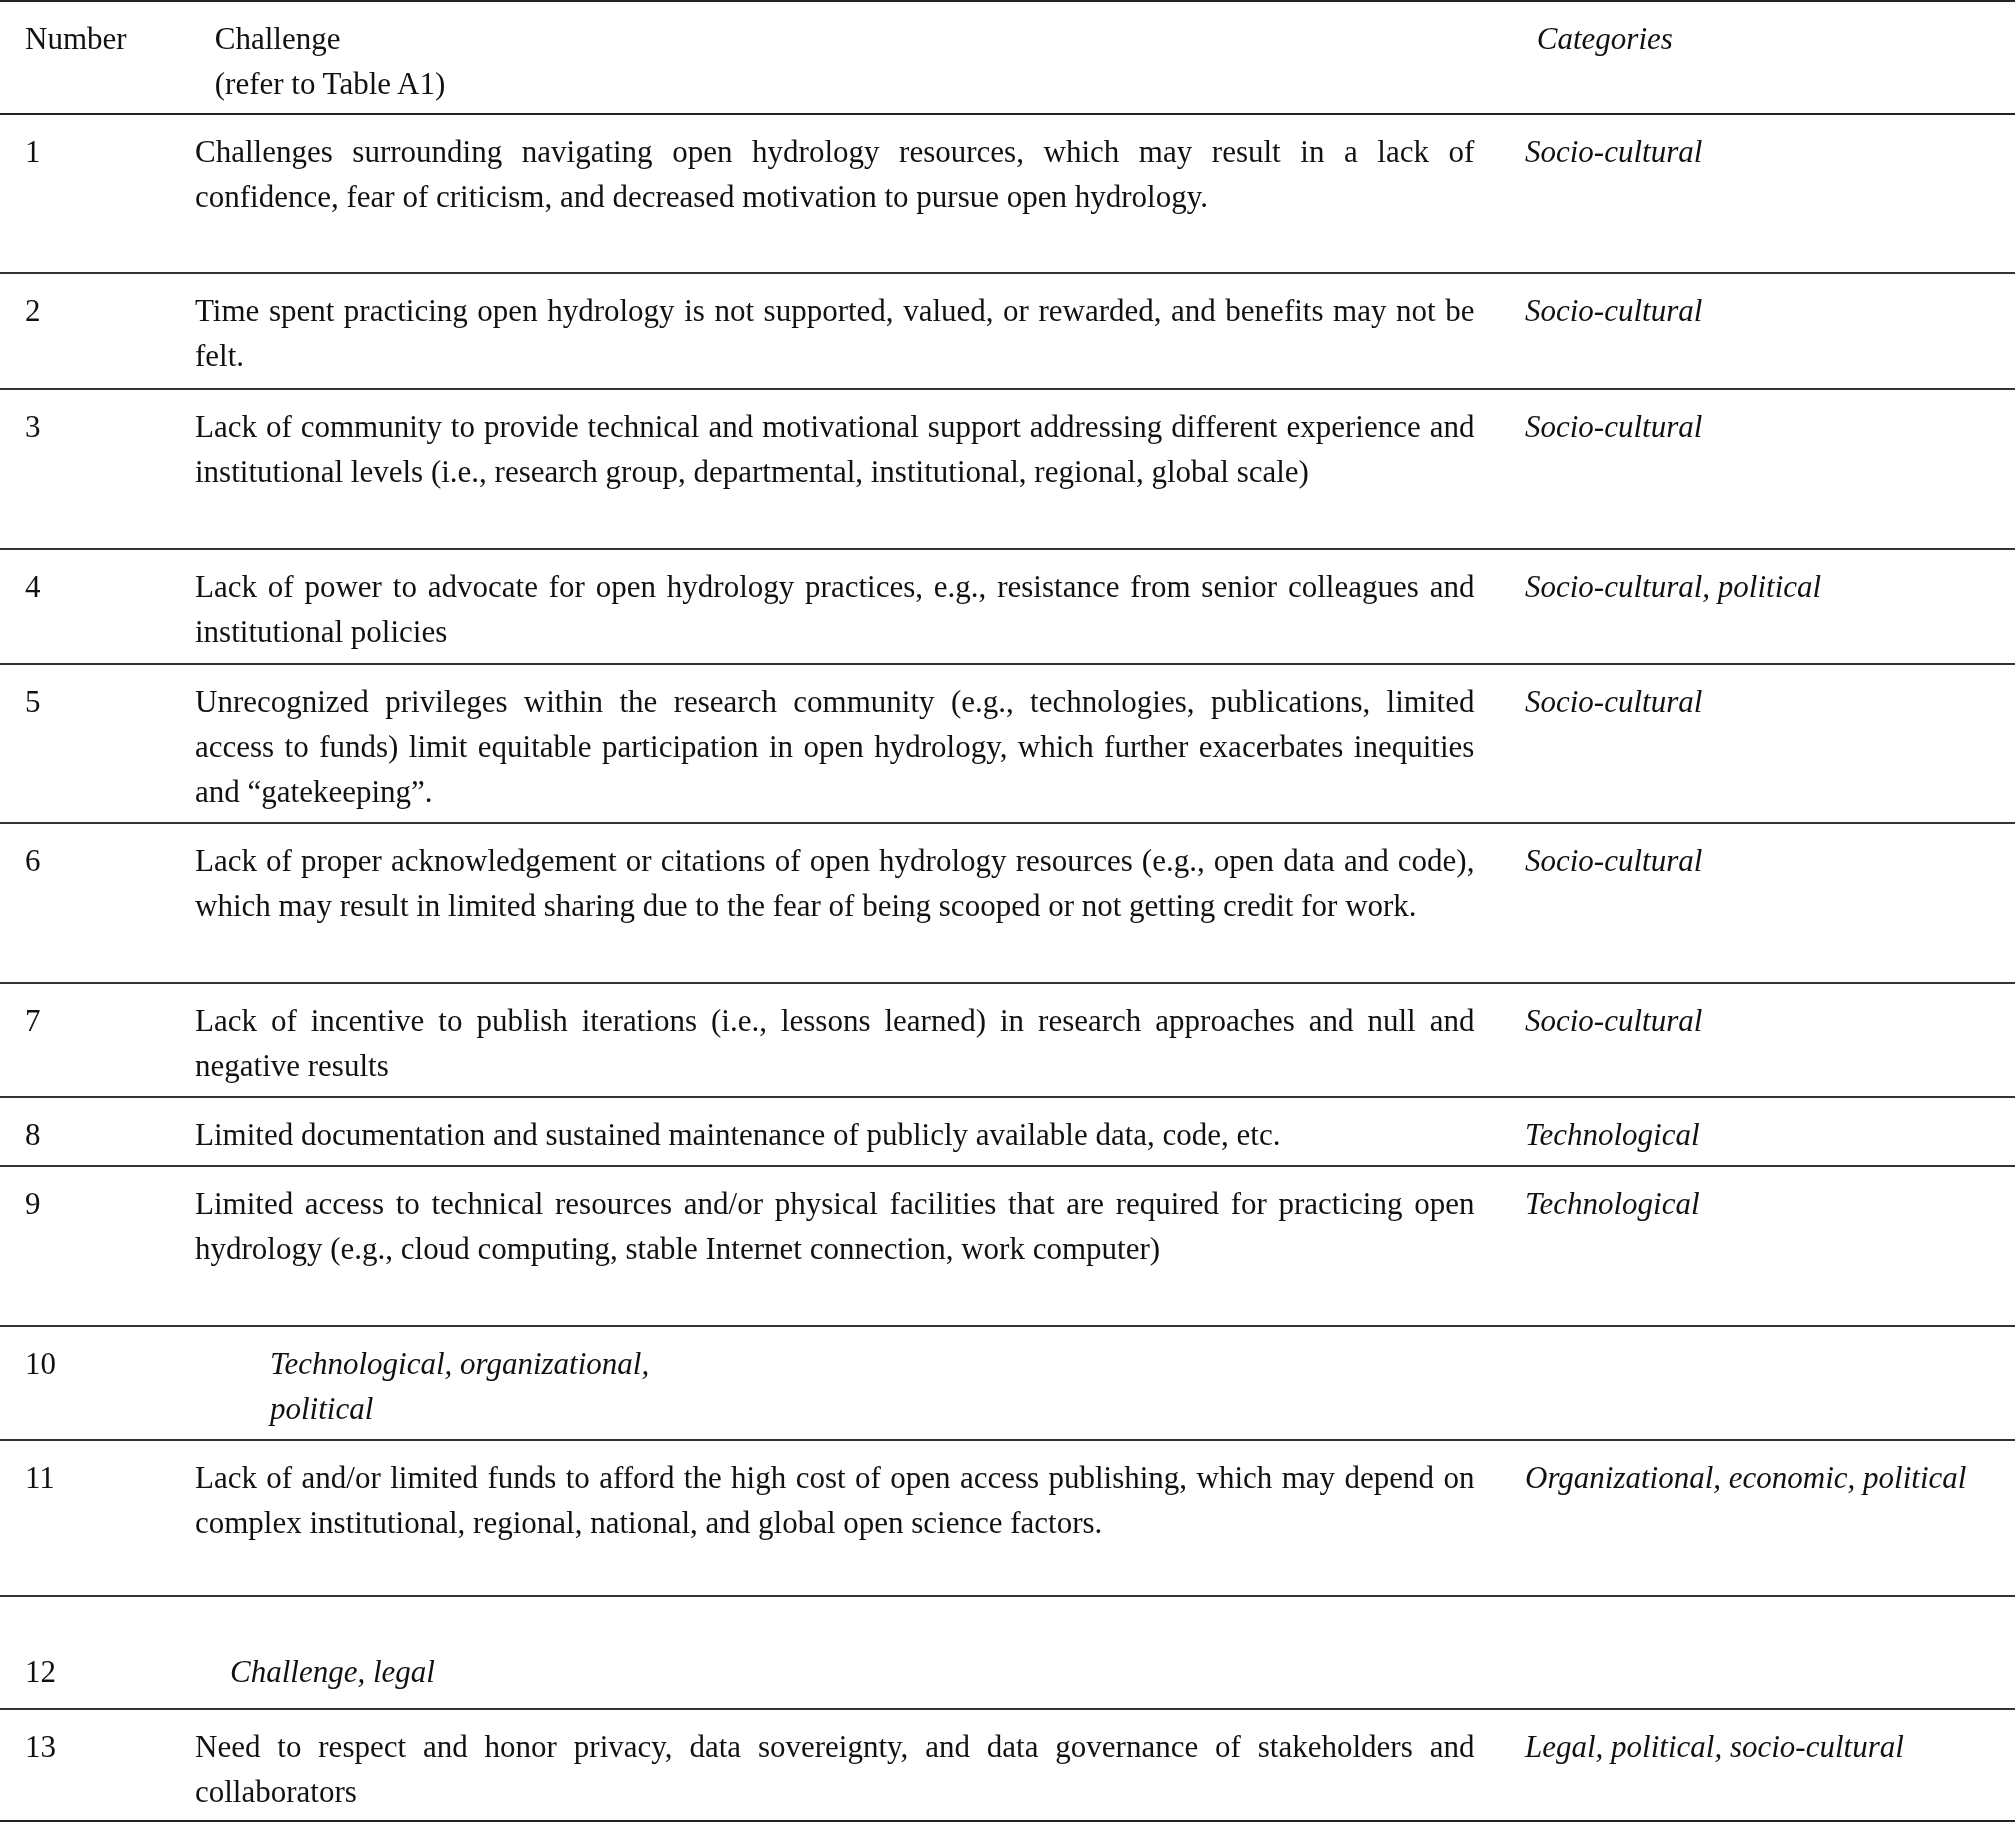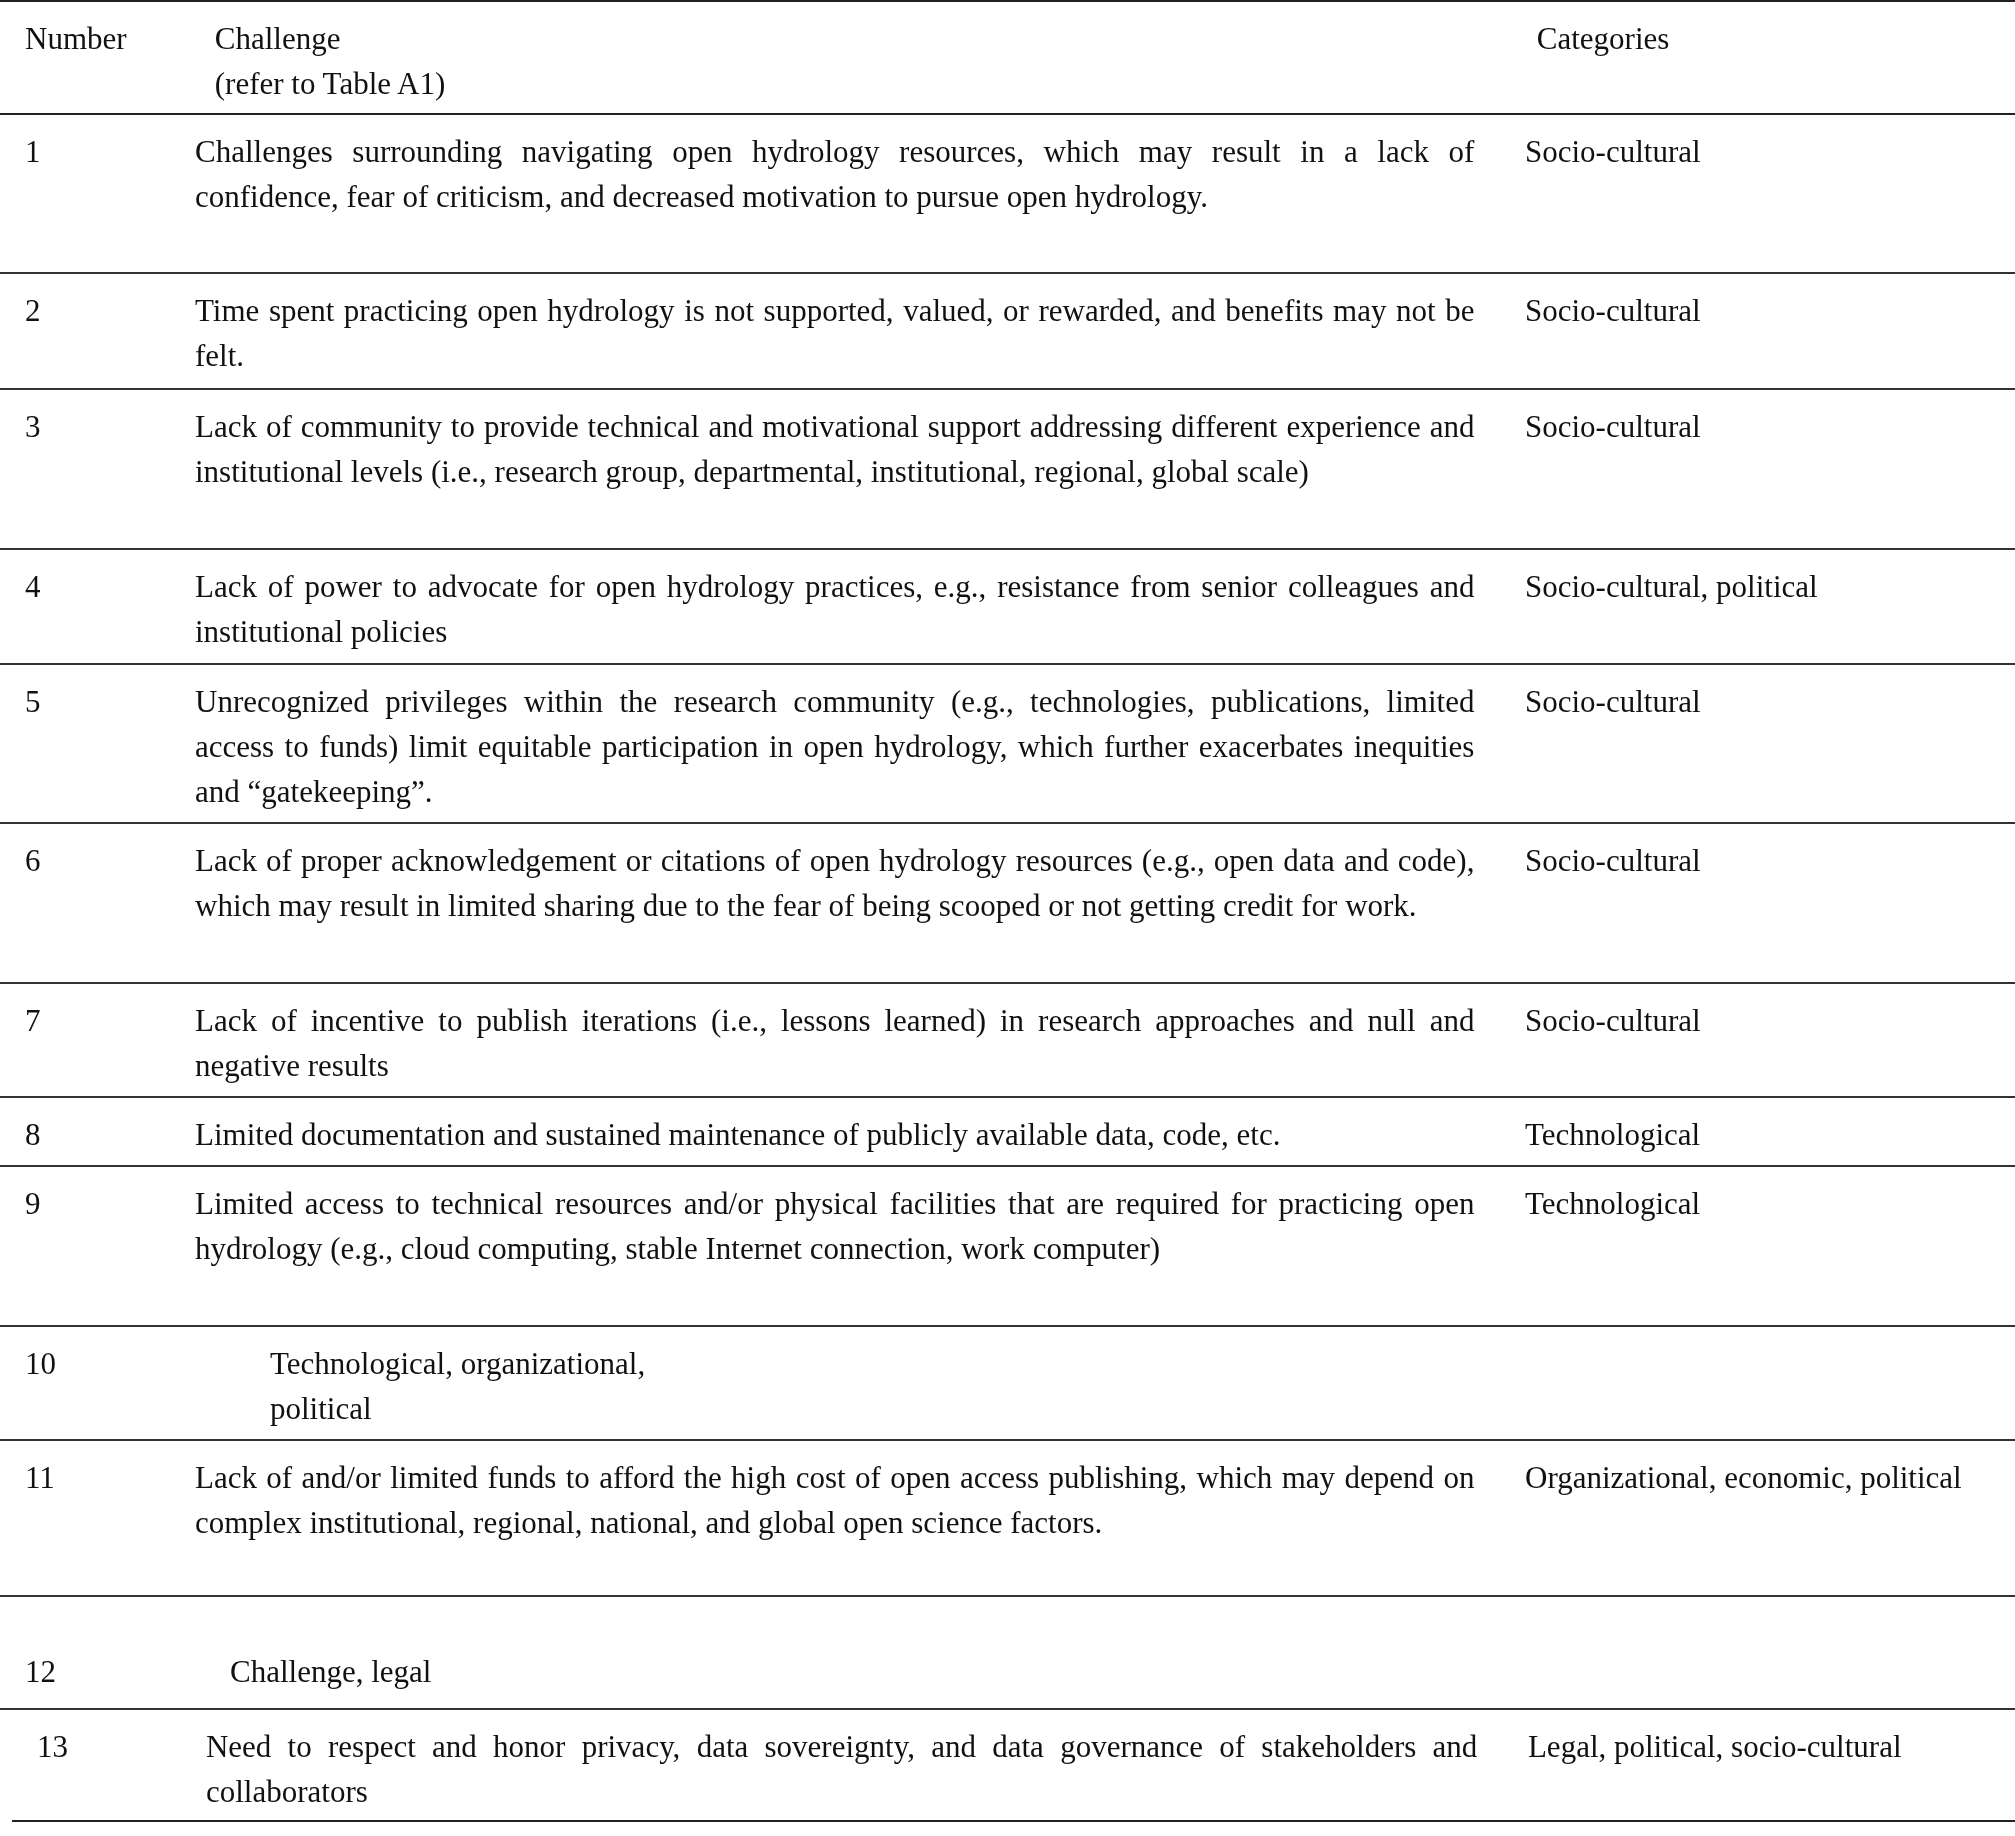--- a/index.html
+++ b/index.html
@@ -18,22 +18,22 @@
     box-sizing: border-box;
   }
   .row.header { border-bottom: 2.9px solid #222; }
   .cell {
     font-size: 31px; line-height: 45px;
     padding-top: 13.7px; padding-bottom: 13.7px;
     box-sizing: border-box;
   }
   .c-num { width: 195px; padding-left: 25px; }
   .c-chal { width: 1295px; padding-right: 15.6px; text-align: justify; hyphens: manual; }
-  .c-cat { width: 526px; padding-left: 35px; padding-right: 20px; }
-  .last { border-bottom: 2.9px solid #222; margin-left: 12px; }
+  .c-cat { width: 526px; padding-left: 35px; padding-right: 20px; font-style: italic; }
+  .last { border-bottom: 2.9px solid #222; }
 </style>
 </head>
 <body>
 
 <div class="table">
   <div class="row header" style="height:113px;gap:24px;">
     <div class="cell c-num">Number</div>
     <div class="cell c-chal">
       <div>Challenge</div>
       <div>(refer to Table A1)</div>

